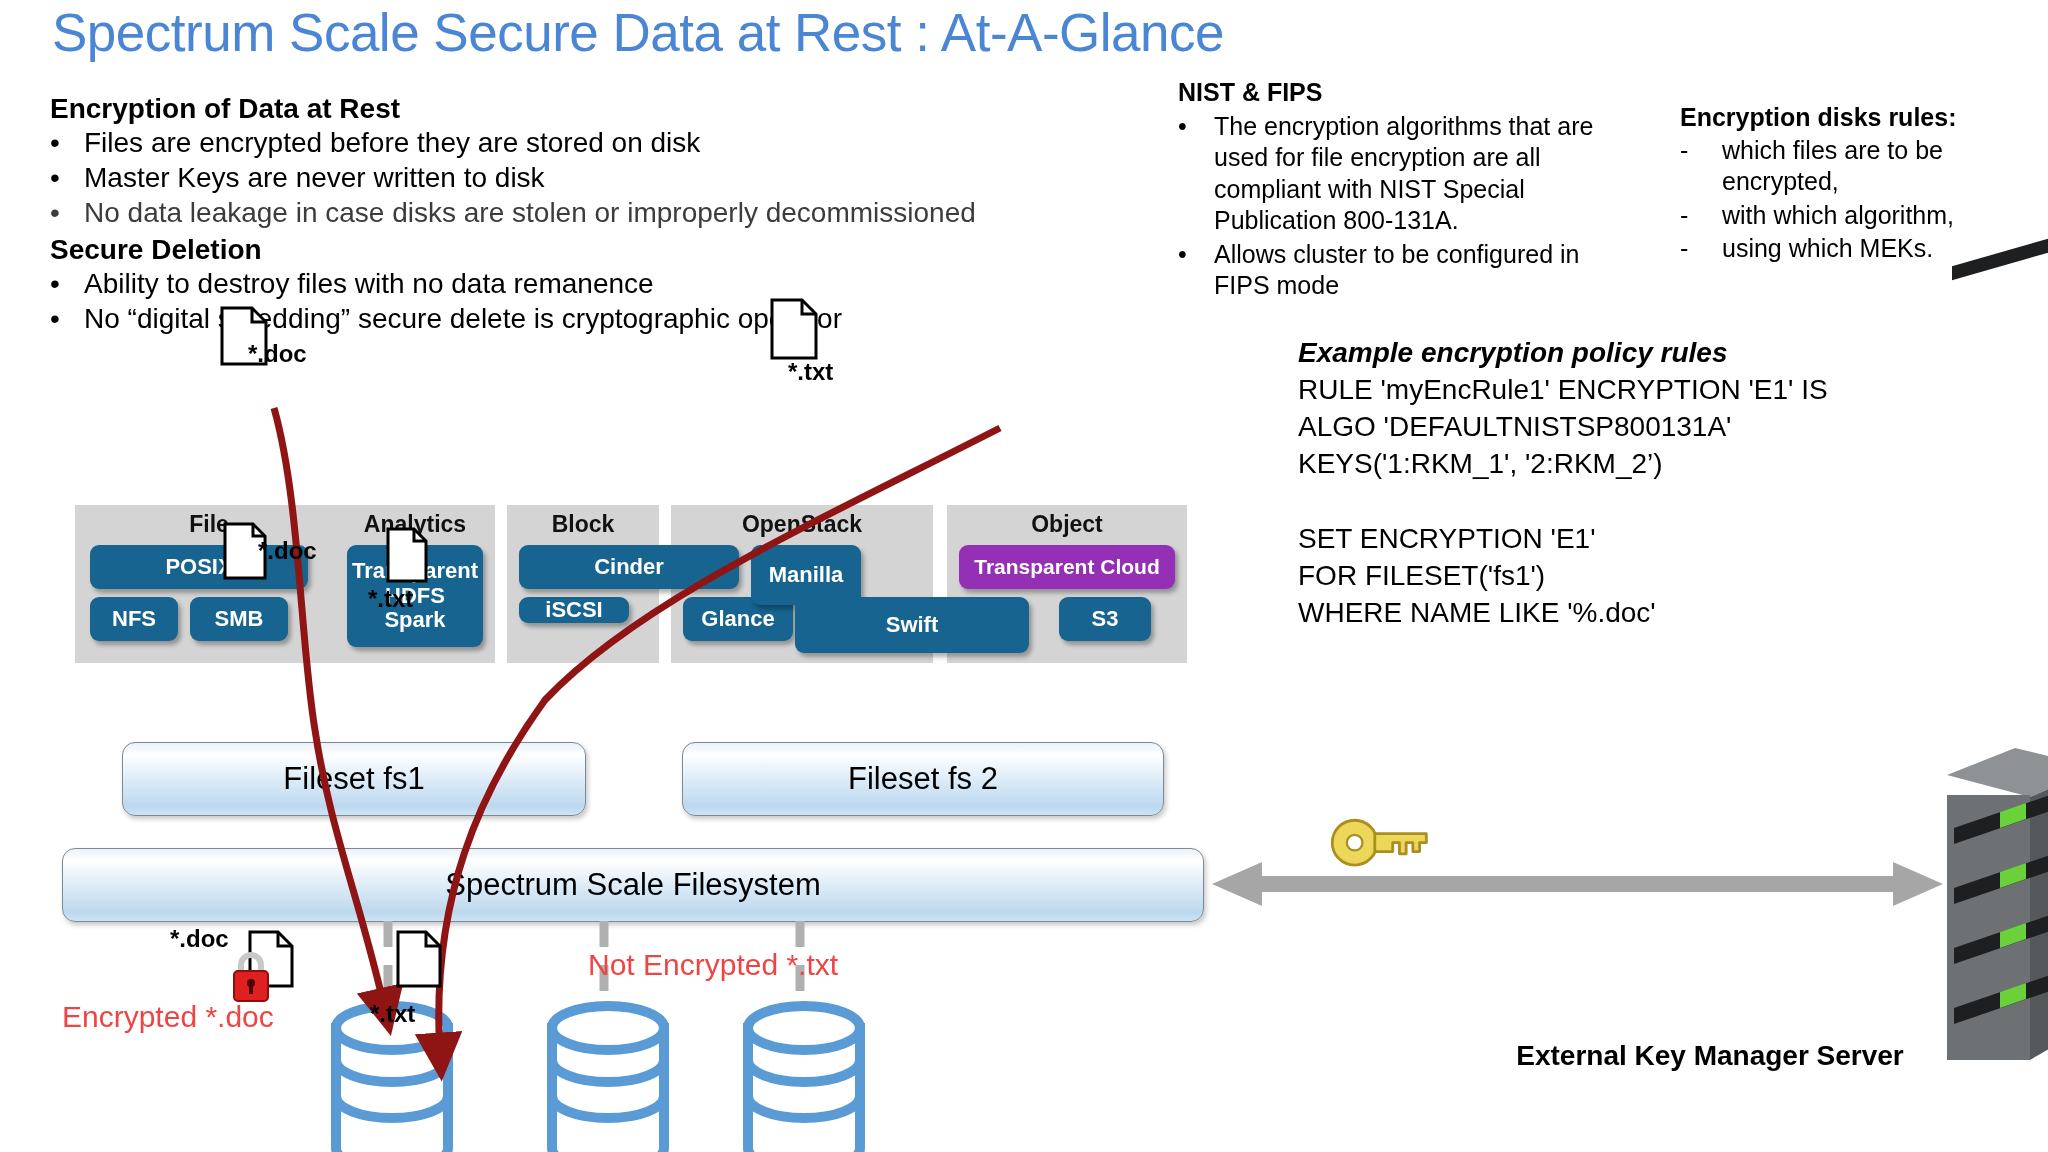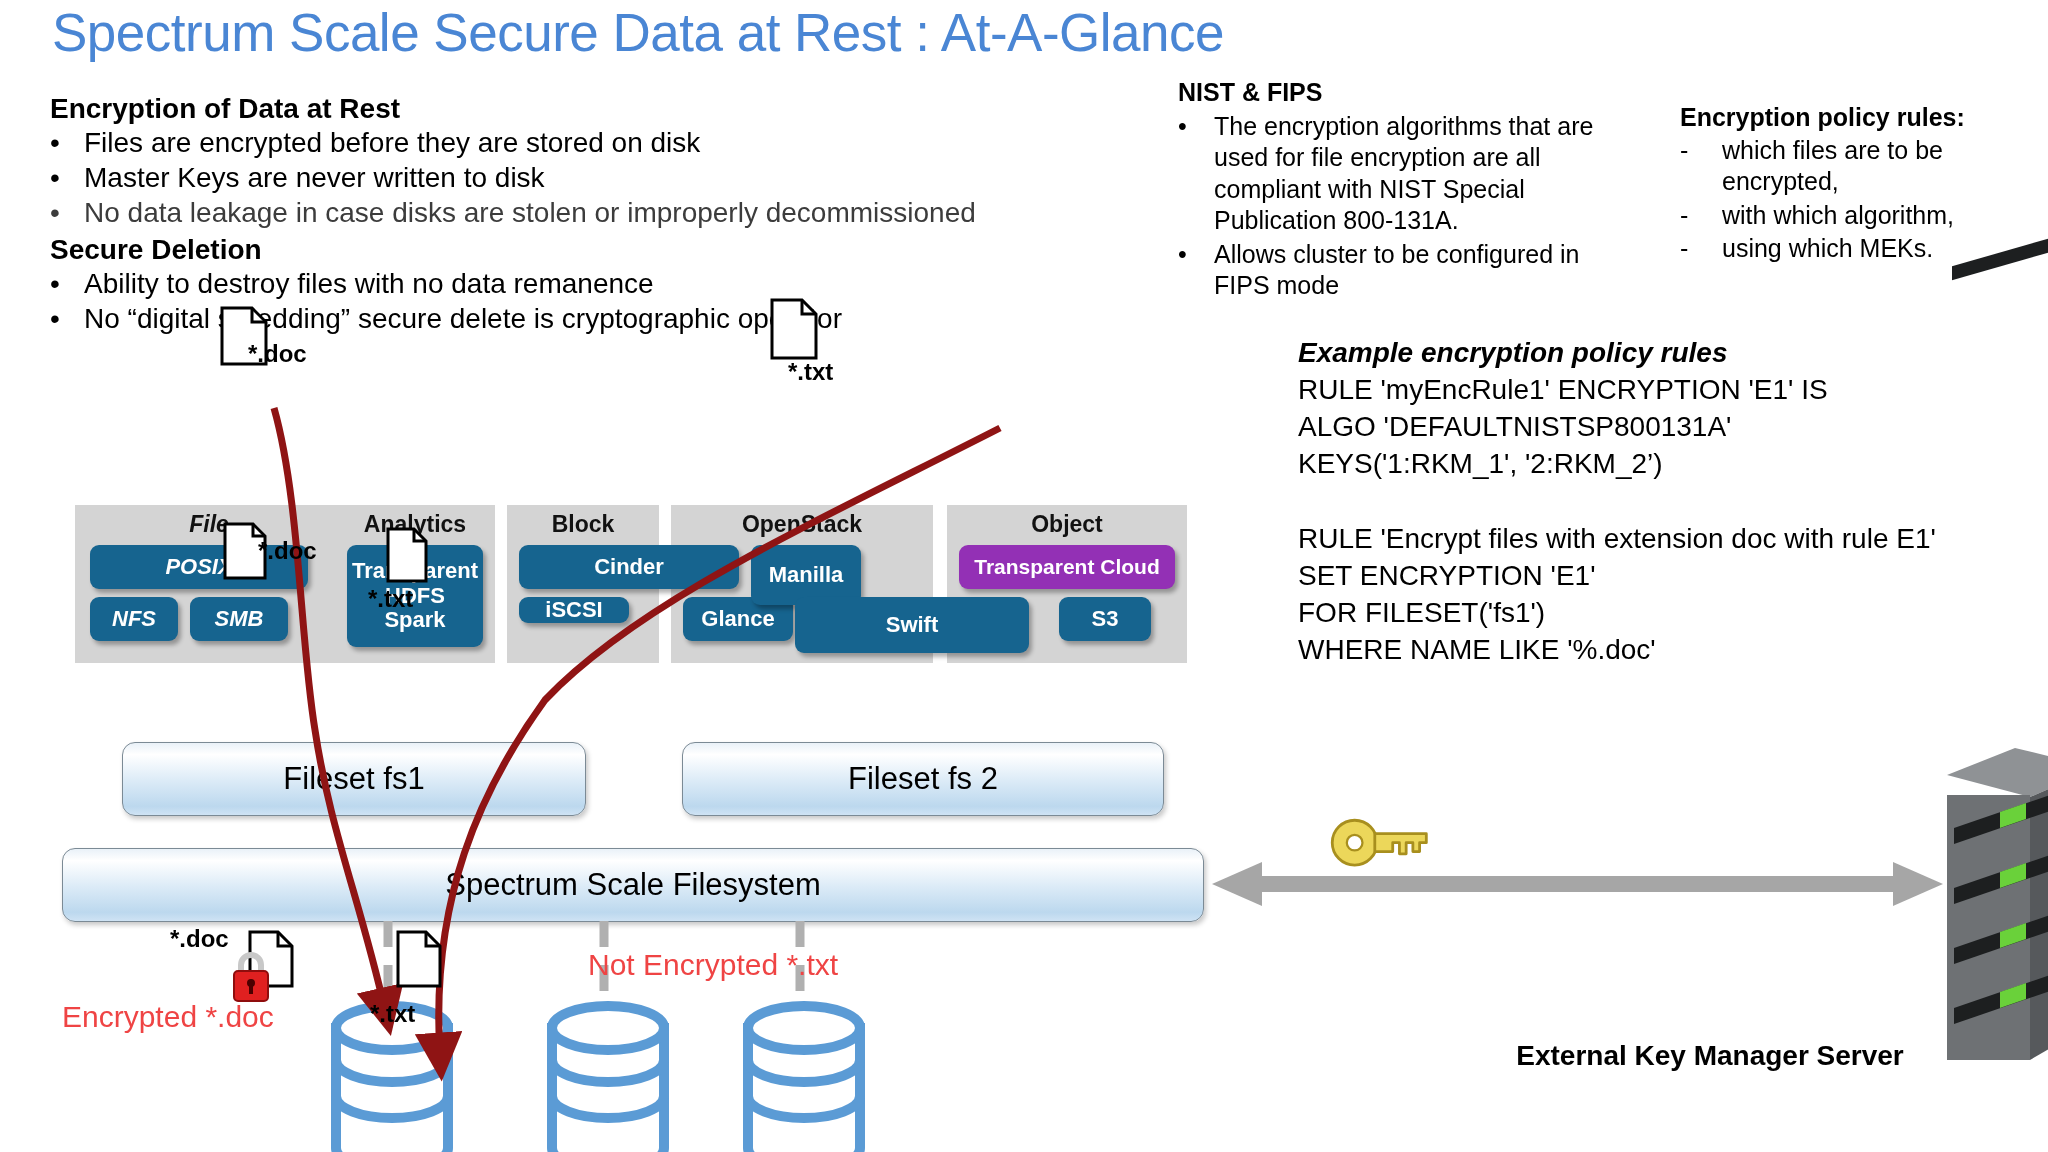--- a/index.html
+++ b/index.html
@@ -190,50 +190,49 @@
     <span class="dot">•</span>
     <span class="btxt">The encryption algorithms that are used for file encryption are all compliant with NIST Special Publication 800-131A.</span>
   </div>
   <div class="bullet-row">
     <span class="dot">•</span>
     <span class="btxt">Allows cluster to be configured in FIPS mode</span>
   </div>
 </div>
 
 <div class="abs" id="policy-col">
-  <div class="sec-head">Encryption policy rules:</div>
+  <div class="sec-head">Encryption disks rules:</div>
   <div class="bullet-row">
     <span class="dot">-</span>
     <span class="btxt">which files are to be encrypted,</span>
   </div>
   <div class="bullet-row">
     <span class="dot">-</span>
     <span class="btxt">with which algorithm,</span>
   </div>
   <div class="bullet-row">
     <span class="dot">-</span>
     <span class="btxt">using which MEKs.</span>
   </div>
 </div>
 
 <div class="abs" id="example-block">
   <div id="example-title">Example encryption policy rules</div>
   <div class="rule-line">RULE 'myEncRule1' ENCRYPTION 'E1' IS</div>
   <div class="rule-line">ALGO 'DEFAULTNISTSP800131A'</div>
   <div class="rule-line">KEYS('1:RKM_1', '2:RKM_2’)</div>
   <div class="rule-line blank"></div>
-  <div class="rule-line">RULE 'Encrypt files with extension doc with rule E1'</div>
   <div class="rule-line">SET ENCRYPTION 'E1'</div>
   <div class="rule-line">FOR FILESET('fs1')</div>
   <div class="rule-line">WHERE NAME LIKE '%.doc'</div>
 </div>
 
 <div class="abs" id="stack">
 
-  <div class="panel" style="left:0px; width:268px;font-style:italic;">
+  <div class="panel" style="left:0px; width:268px;">
     <div class="panel-title">File</div>
     <div class="sbox" style="left:15px; top:40px; width:218px; height:44px;">POSIX</div>
     <div class="sbox" style="left:15px; top:92px; width:88px; height:44px;">NFS</div>
     <div class="sbox" style="left:115px; top:92px; width:98px; height:44px;">SMB</div>
   </div>
 
   <div class="panel" style="left:260px; width:160px;">
     <div class="panel-title">Analytics</div>
     <div class="sbox tall" style="left:12px; top:40px; width:136px; height:102px;">
       <span>Transparent</span>

